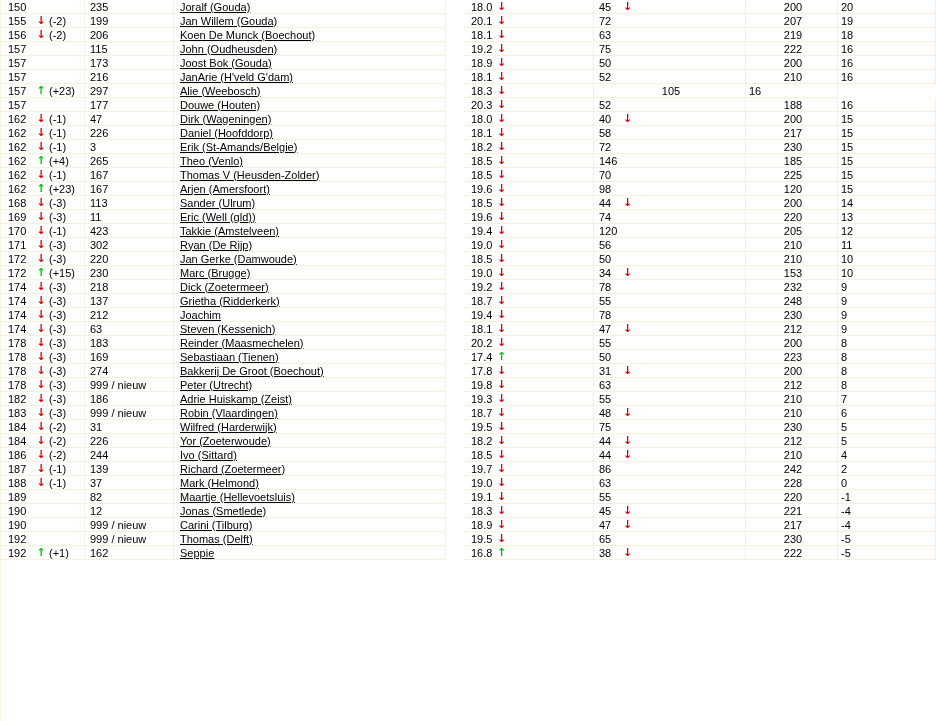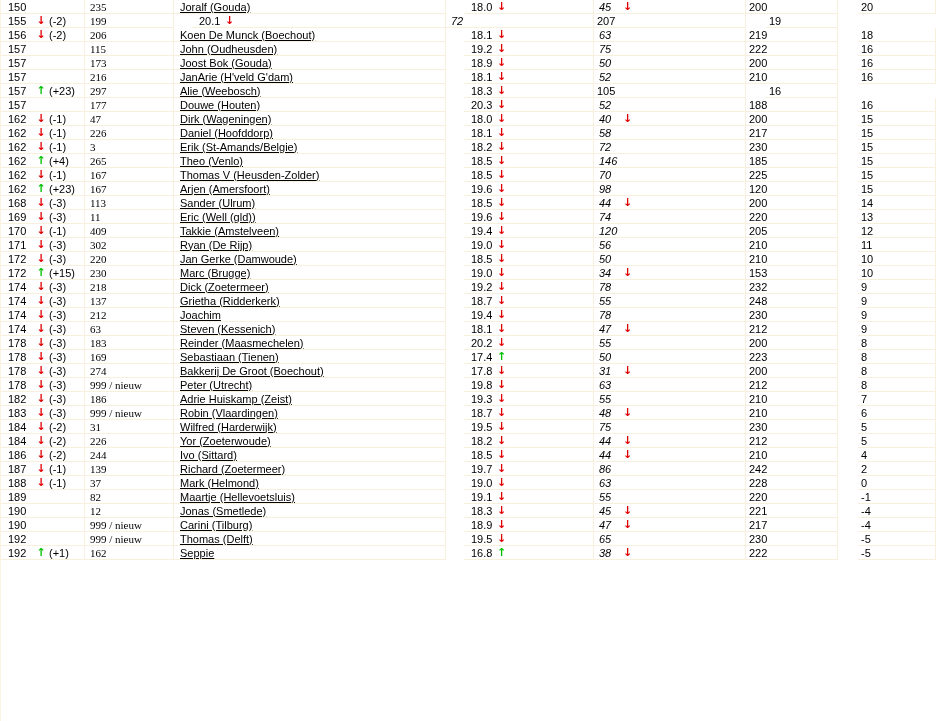--- a/index.html
+++ b/index.html
@@ -14,30 +14,30 @@
     height:14px;box-sizing:border-box;
   }
   .cell{
     box-sizing:border-box;
     border-right:1px solid #f8efdc;
     border-bottom:1px solid #f8efdc;
     display:flex;align-items:center;
     overflow:hidden;white-space:nowrap;
   }
   .c-rank{padding-left:7px;}
-  .c-number{padding-left:5px;font-family:Liberation Serif, serif;}
+  .c-number{padding-left:5px;}
   .c-name{padding-left:6px;text-decoration:underline;}
   .c-avg{padding-left:7px;margin-left:18px;}
   .c-score{padding-left:5px;}
-  .c-high{padding-left:3px;}
-  .c-points{padding-left:3px;margin-left:20px;}
+  .c-high{padding-left:3px;justify-content:center;}
+  .c-points{padding-left:3px;}
   .rank{display:inline-block;min-width:27px;}
   .c-rank .arrow{display:inline-block;width:12px;text-align:center;}
   .c-avg .val{display:inline-block;min-width:26px;}
-  .c-score .val{display:inline-block;min-width:24px;font-style:italic;}
+  .c-score .val{display:inline-block;min-width:24px;}
   .arrow{font-family:"DejaVu Sans",sans-serif;font-weight:bold;font-size:11px;line-height:11px;}
   .arrow.down{color:#e00000;}
   .arrow.up{color:#00c000;}
   .change{margin-left:2px;}
 </style>
 </head>
 <body>
 
 <div class="table" id="ranking-table">
     <div class="row">
@@ -69,20 +69,23 @@
   </div>
     <div class="row">
     <div class="cell c-rank">
       <span class="rank">155</span>
         <span class="arrow down">↓</span>
         <span class="change">(-2)</span>
     </div>
     <div class="cell c-number">
       <span class="val">199</span>
     </div>
+    <div class="cell c-name">
+      <span class="val">Jan Willem (Gouda)</span>
+    </div>
     <div class="cell c-avg">
       <span class="val">20.1</span>
         <span class="arrow down">↓</span>
     </div>
     <div class="cell c-score">
       <span class="val">72</span>
         <span class="arrow"></span>
     </div>
     <div class="cell c-high">
       <span class="val">207</span>
@@ -465,21 +468,21 @@
       <span class="val">13</span>
     </div>
   </div>
     <div class="row">
     <div class="cell c-rank">
       <span class="rank">170</span>
         <span class="arrow down">↓</span>
         <span class="change">(-1)</span>
     </div>
     <div class="cell c-number">
-      <span class="val">409</span>
+      <span class="val">423</span>
     </div>
     <div class="cell c-name">
       <span class="val">Takkie (Amstelveen)</span>
     </div>
     <div class="cell c-avg">
       <span class="val">19.4</span>
         <span class="arrow down">↓</span>
     </div>
     <div class="cell c-score">
       <span class="val">120</span>

